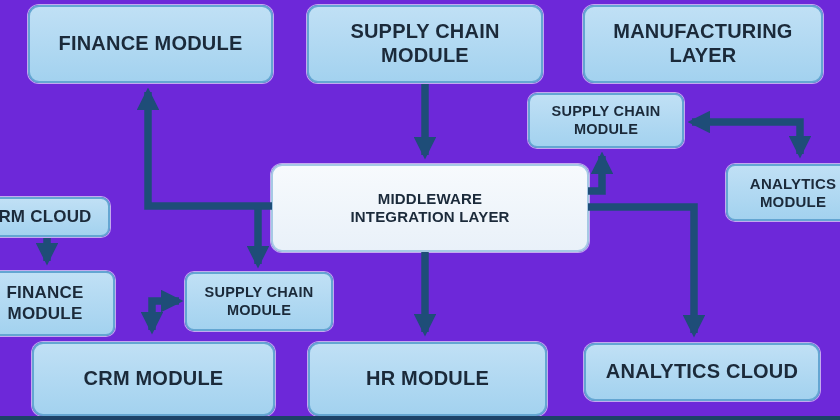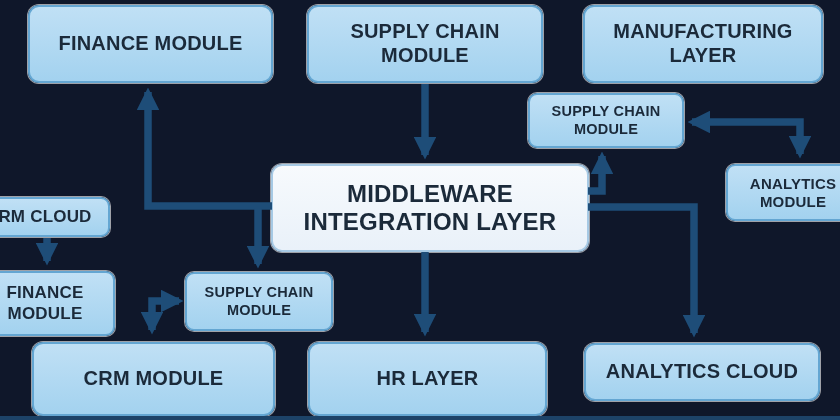--- a/index.html
+++ b/index.html
@@ -30,21 +30,21 @@
   }
   .node.mid {
     background: linear-gradient(180deg, var(--middleware-fill-top, #f7fafd), var(--middleware-fill, #e9f1f9));
     border-color: var(--middleware-border, #a6c9e4);
   }
   #finance-top      { left: 28px;  top: 5px;   width: 245px; height: 78px; font-size: 20px; }
   #supply-top       { left: 307px; top: 5px;   width: 236px; height: 78px; font-size: 20px; }
   #manufacturing    { left: 583px; top: 5px;   width: 240px; height: 78px; font-size: 20px; }
   #supply-right     { left: 528px; top: 93px;  width: 156px; height: 55px; font-size: 14.5px; border-radius: 9px; }
   #analytics-module { left: 726px; top: 164px; width: 134px; height: 57px; font-size: 15px;   border-radius: 9px; }
-  #middleware       { left: 271px; top: 164px; width: 318px; height: 88px; font-size: 24px; }
+  #middleware       { left: 271px; top: 164px; width: 318px; height: 88px; font-size: 15px; }
   #crm-left         { left: -20px; top: 197px; width: 130px; height: 40px; font-size: 17px; border-radius: 9px; }
   #finance-left     { left: -25px; top: 271px; width: 140px; height: 65px; font-size: 17px; border-radius: 9px; }
   #supply-small     { left: 185px; top: 272px; width: 148px; height: 59px; font-size: 14.5px; border-radius: 9px; }
   #crm-cloud        { left: 32px;  top: 342px; width: 243px; height: 74px; font-size: 20px; }
   #hr-cloud         { left: 308px; top: 342px; width: 239px; height: 74px; font-size: 20px; }
   #analytics-cloud  { left: 584px; top: 343px; width: 236px; height: 58px; font-size: 20px; }
 
   #edges {
     position: absolute;
     left: 0; top: 0;
@@ -62,21 +62,21 @@
   #bottom-bar {
     position: absolute;
     left: 0; bottom: 0;
     width: 100%; height: 4px;
     background: var(--bottom-bar, #1d4368);
   }
 </style>
 </head>
 <body>
 
-<div id="canvas" style="background: #0f172a;">
+<div id="canvas" style="background: #6d28d9;">
 
   <div class="node" id="finance-top">
     <span>FINANCE MODULE</span>
   </div>
   <div class="node" id="supply-top">
     <span>SUPPLY CHAIN
 MODULE</span>
   </div>
   <div class="node" id="manufacturing">
     <span>MANUFACTURING
@@ -102,21 +102,21 @@
 MODULE</span>
   </div>
   <div class="node" id="supply-small">
     <span>SUPPLY CHAIN
 MODULE</span>
   </div>
   <div class="node" id="crm-cloud">
     <span>CRM MODULE</span>
   </div>
   <div class="node" id="hr-cloud">
-    <span>HR LAYER</span>
+    <span>HR MODULE</span>
   </div>
   <div class="node" id="analytics-cloud">
     <span>ANALYTICS CLOUD</span>
   </div>
 
   <svg id="edges" width="840" height="420">
     <defs>
       <marker id="ah" viewBox="0 0 10 10" refX="8" refY="5" markerWidth="3" markerHeight="3" orient="auto">
         <path d="M0,0 L10,5 L0,10 z"></path>
       </marker>

